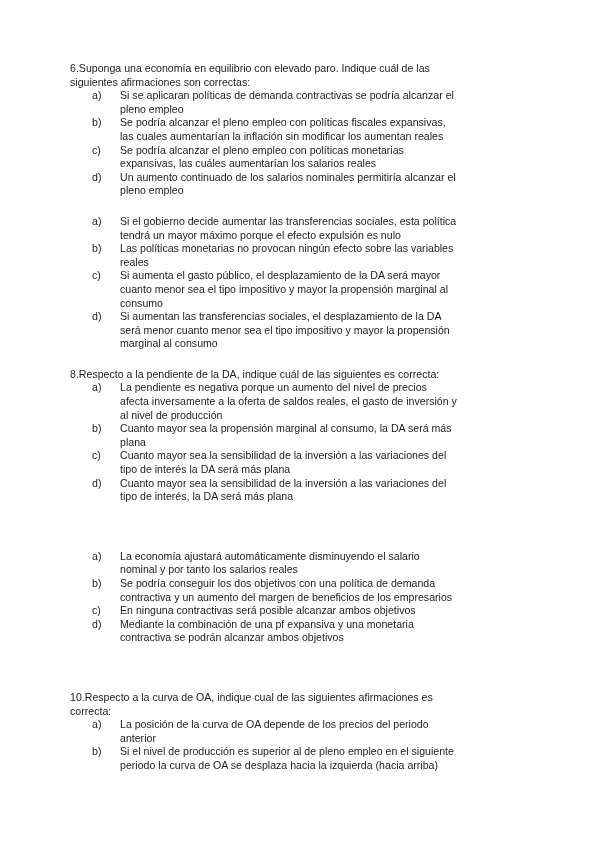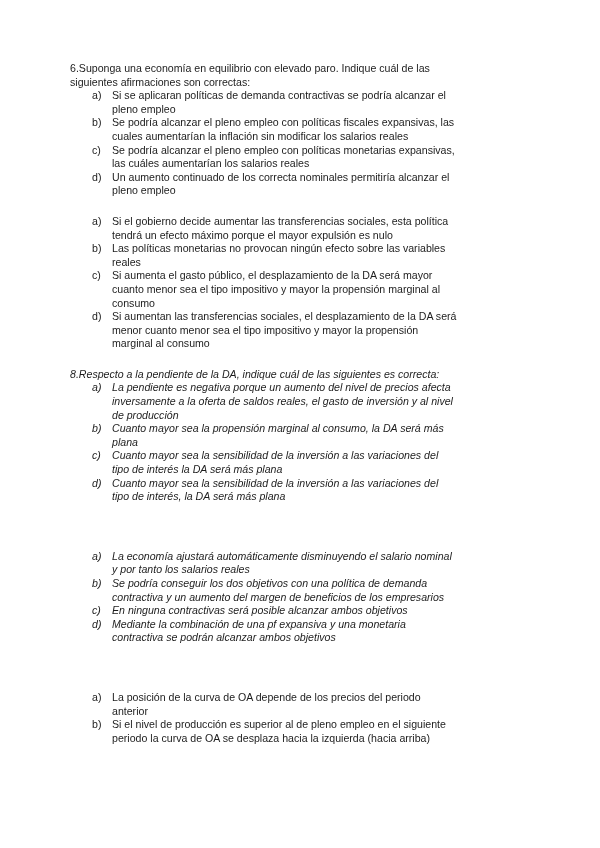--- a/index.html
+++ b/index.html
@@ -22,75 +22,75 @@
       background: #ffffff;
       overflow: hidden;
     }
     .question {
       margin: 0 0 17px 0;
       font-size: 10.6px;
       line-height: 13.6px;
     }
     .question.gap-lg {
       margin-bottom: 46px;
-      font-style: italic;
     }
     .stem {
       margin: 0 0 0 0;
       padding: 0;
     }
     .options {
       margin: 0;
       padding: 0;
     }
     .option {
       display: flex;
       align-items: flex-start;
       padding-left: 22px;
     }
     .opt-label {
       flex: 0 0 20px;
       width: 20px;
     }
     .opt-text {
       flex: 1 1 auto;
+      margin-left: 8px;
     }
   </style>
 </head>
 <body>
 
 <div class="page">
 
   <div class="question">
     <p class="stem">6.Suponga una economía en equilibrio con elevado paro. Indique cuál de las siguientes afirmaciones son correctas:</p>
     <div class="options">
       <div class="option">
         <span class="opt-label">a)</span>
         <span class="opt-text">Si se aplicaran políticas de demanda contractivas se podría alcanzar el pleno empleo</span>
       </div>
       <div class="option">
         <span class="opt-label">b)</span>
-        <span class="opt-text">Se podría alcanzar el pleno empleo con políticas fiscales expansivas, las cuales aumentarían la inflación sin modificar los salarios reales</span>
+        <span class="opt-text">Se podría alcanzar el pleno empleo con políticas fiscales expansivas, las cuales aumentarían la inflación sin modificar los aumentan reales</span>
       </div>
       <div class="option">
         <span class="opt-label">c)</span>
         <span class="opt-text">Se podría alcanzar el pleno empleo con políticas monetarias expansivas, las cuáles aumentarían los salarios reales</span>
       </div>
       <div class="option">
         <span class="opt-label">d)</span>
-        <span class="opt-text">Un aumento continuado de los correcta nominales permitiría alcanzar el pleno empleo</span>
+        <span class="opt-text">Un aumento continuado de los salarios nominales permitiría alcanzar el pleno empleo</span>
       </div>
     </div>
   </div>
 
   <div class="question">
     <div class="options">
       <div class="option">
         <span class="opt-label">a)</span>
-        <span class="opt-text">Si el gobierno decide aumentar las transferencias sociales, esta política tendrá un efecto máximo porque el mayor expulsión es nulo</span>
+        <span class="opt-text">Si el gobierno decide aumentar las transferencias sociales, esta política tendrá un mayor máximo porque el efecto expulsión es nulo</span>
       </div>
       <div class="option">
         <span class="opt-label">b)</span>
         <span class="opt-text">Las políticas monetarias no provocan ningún efecto sobre las variables reales</span>
       </div>
       <div class="option">
         <span class="opt-label">c)</span>
         <span class="opt-text">Si aumenta el gasto público, el desplazamiento de la DA será mayor cuanto menor sea el tipo impositivo y mayor la propensión marginal al consumo</span>
       </div>
       <div class="option">
@@ -137,20 +137,21 @@
         <span class="opt-text">En ninguna contractivas será posible alcanzar ambos objetivos</span>
       </div>
       <div class="option">
         <span class="opt-label">d)</span>
         <span class="opt-text">Mediante la combinación de una pf expansiva y una monetaria contractiva se podrán alcanzar ambos objetivos</span>
       </div>
     </div>
   </div>
 
   <div class="question">
+    <p class="stem">10.Respecto a la curva de OA, indique cual de las siguientes afirmaciones es correcta:</p>
     <div class="options">
       <div class="option">
         <span class="opt-label">a)</span>
         <span class="opt-text">La posición de la curva de OA depende de los precios del periodo anterior</span>
       </div>
       <div class="option">
         <span class="opt-label">b)</span>
         <span class="opt-text">Si el nivel de producción es superior al de pleno empleo en el siguiente periodo la curva de OA se desplaza hacia la izquierda (hacia arriba)</span>
       </div>
     </div>

